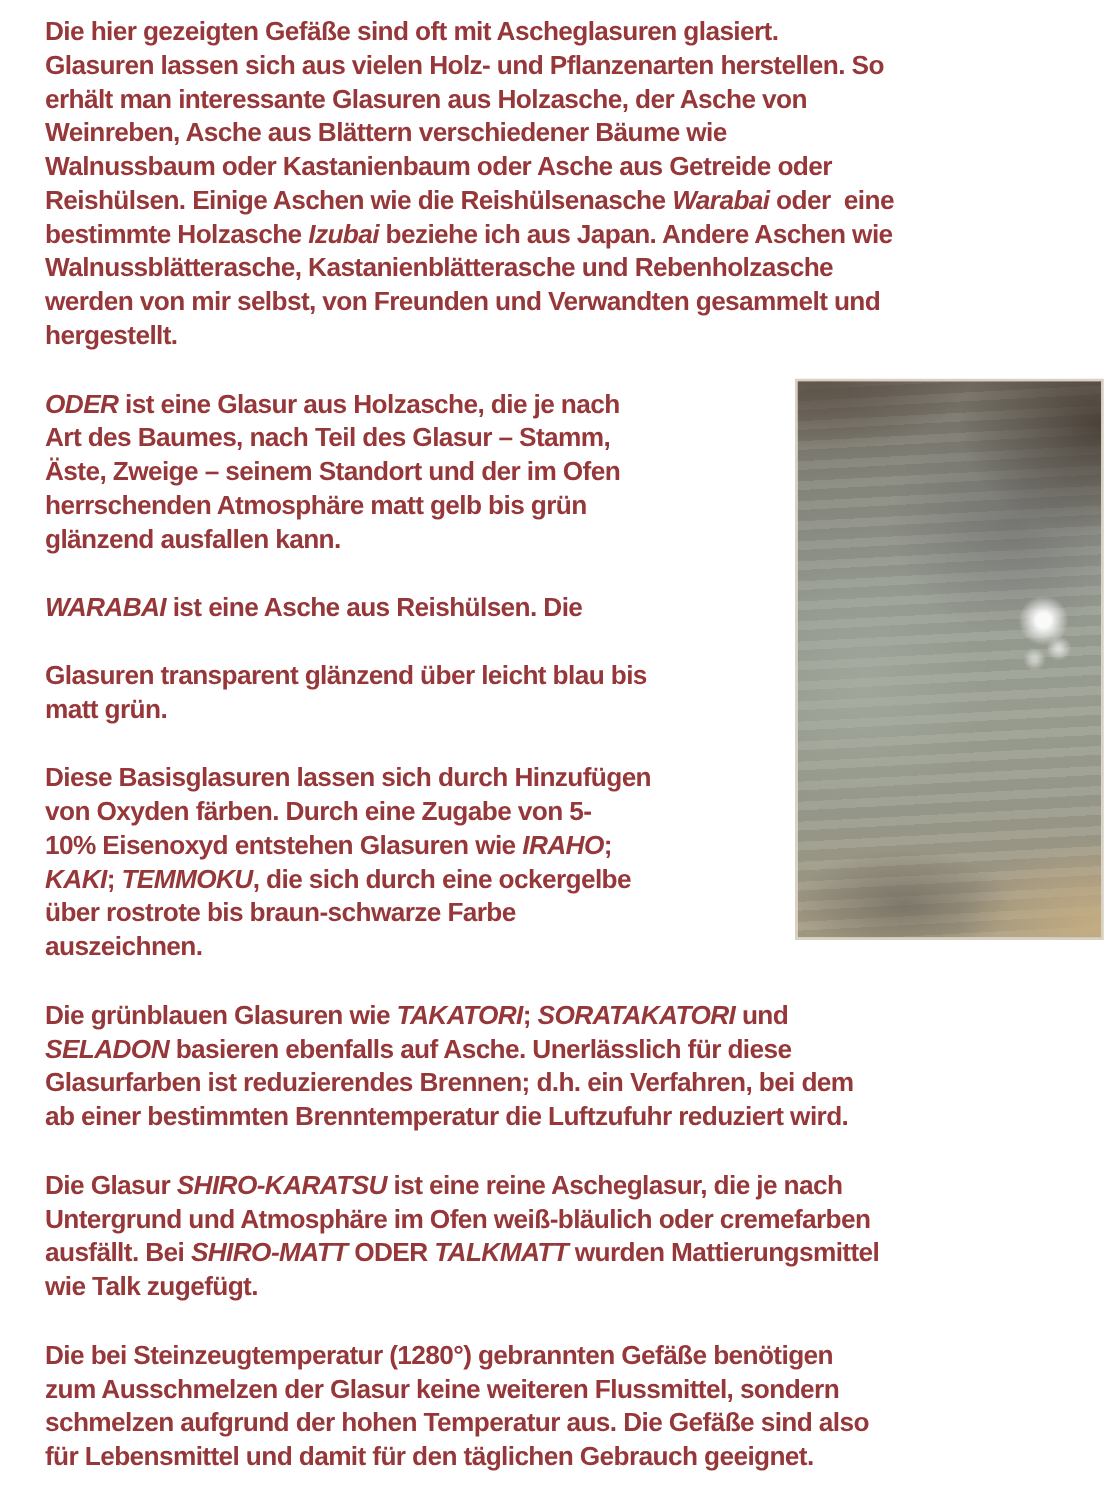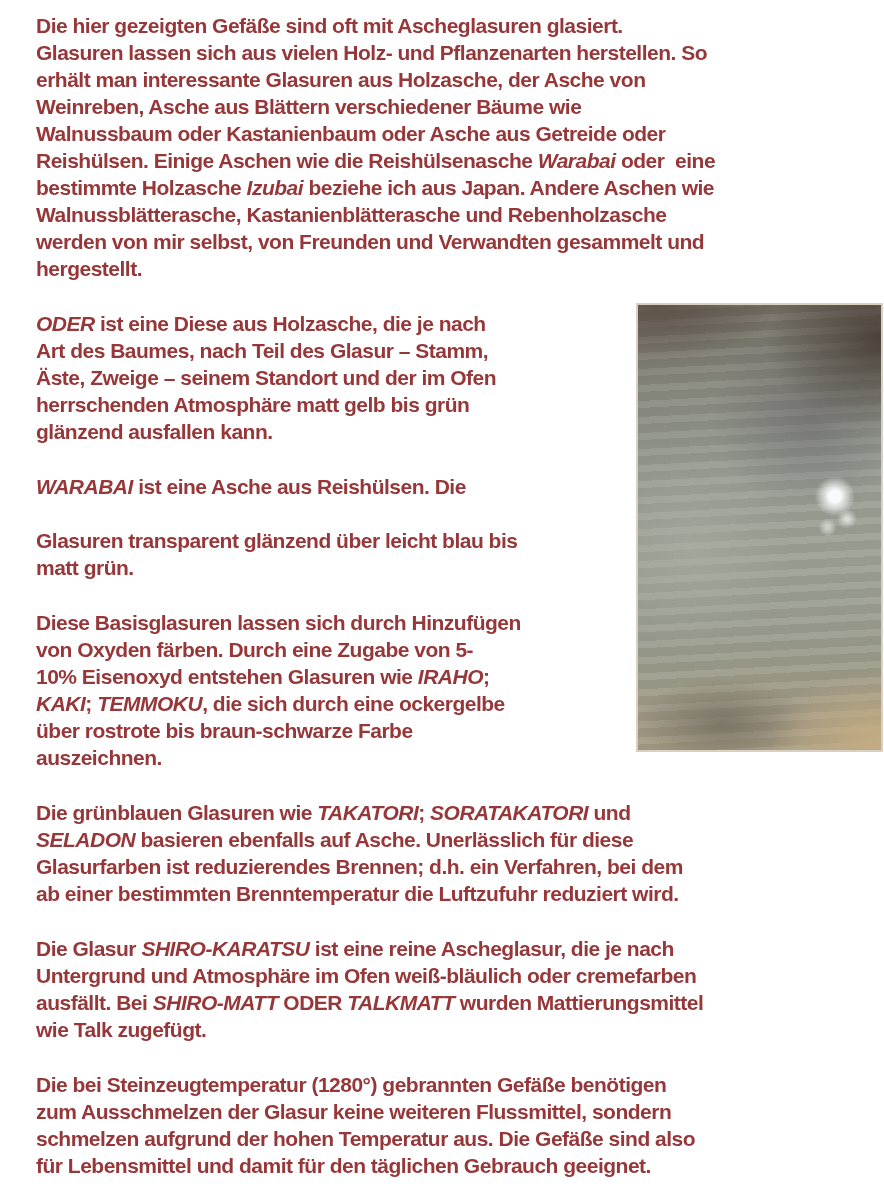--- a/index.html
+++ b/index.html
@@ -56,21 +56,21 @@
 </style>
 </head>
 <body style="background: rgb(255, 255, 255);">
 
 <div class="page">
 
   <p class="para"><span>Die hier gezeigten Gefäße sind oft mit Ascheglasuren glasiert.</span><br><span>Glasuren lassen sich aus vielen Holz- und Pflanzenarten herstellen. So</span><br><span>erhält man interessante Glasuren aus Holzasche, der Asche von</span><br><span>Weinreben, Asche aus Blättern verschiedener Bäume wie</span><br><span>Walnussbaum oder Kastanienbaum oder Asche aus Getreide oder</span><br><span>Reishülsen. Einige Aschen wie die Reishülsenasche </span><span class="it">Warabai</span><span> oder  eine</span><br><span>bestimmte Holzasche </span><span class="it">Izubai</span><span> beziehe ich aus Japan. Andere Aschen wie</span><br><span>Walnussblätterasche, Kastanienblätterasche und Rebenholzasche</span><br><span>werden von mir selbst, von Freunden und Verwandten gesammelt und</span><br><span>hergestellt.</span></p>
 
   <div class="wrap-row">
     <div class="text-col">
-      <p class="para"><span class="it">ODER</span><span> ist eine Diese aus Holzasche, die je nach</span><br><span>Art des Baumes, nach Teil des Glasur – Stamm,</span><br><span>Äste, Zweige – seinem Standort und der im Ofen</span><br><span>herrschenden Atmosphäre matt gelb bis grün</span><br><span>glänzend ausfallen kann.</span></p>
+      <p class="para"><span class="it">ODER</span><span> ist eine Glasur aus Holzasche, die je nach</span><br><span>Art des Baumes, nach Teil des Glasur – Stamm,</span><br><span>Äste, Zweige – seinem Standort und der im Ofen</span><br><span>herrschenden Atmosphäre matt gelb bis grün</span><br><span>glänzend ausfallen kann.</span></p>
       <p class="para"><span class="it">WARABAI</span><span> ist eine Asche aus Reishülsen. Die</span><br><br><span>Glasuren transparent glänzend über leicht blau bis</span><br><span>matt grün.</span></p>
       <p class="para"><span>Diese Basisglasuren lassen sich durch Hinzufügen</span><br><span>von Oxyden färben. Durch eine Zugabe von 5-</span><br><span>10% Eisenoxyd entstehen Glasuren wie </span><span class="it">IRAHO</span><span>;</span><br><span class="it">KAKI</span><span>; </span><span class="it">TEMMOKU</span><span>, die sich durch eine ockergelbe</span><br><span>über rostrote bis braun-schwarze Farbe</span><br><span>auszeichnen.</span></p>
     </div>
     <div class="photo-col">
       <div class="photo" title="close-up photo of an ash-glazed ceramic vessel with gray-blue glaze, dark brown rim and tan base, glossy highlight"></div>
     </div>
   </div>
 
   <p class="para"><span>Die grünblauen Glasuren wie </span><span class="it">TAKATORI</span><span>; </span><span class="it">SORATAKATORI</span><span> und</span><br><span class="it">SELADON</span><span> basieren ebenfalls auf Asche. Unerlässlich für diese</span><br><span>Glasurfarben ist reduzierendes Brennen; d.h. ein Verfahren, bei dem</span><br><span>ab einer bestimmten Brenntemperatur die Luftzufuhr reduziert wird.</span></p>
   <p class="para"><span>Die Glasur </span><span class="it">SHIRO-KARATSU</span><span> ist eine reine Ascheglasur, die je nach</span><br><span>Untergrund und Atmosphäre im Ofen weiß-bläulich oder cremefarben</span><br><span>ausfällt. Bei </span><span class="it">SHIRO-MATT</span><span> ODER </span><span class="it">TALKMATT</span><span> wurden Mattierungsmittel</span><br><span>wie Talk zugefügt.</span></p>

